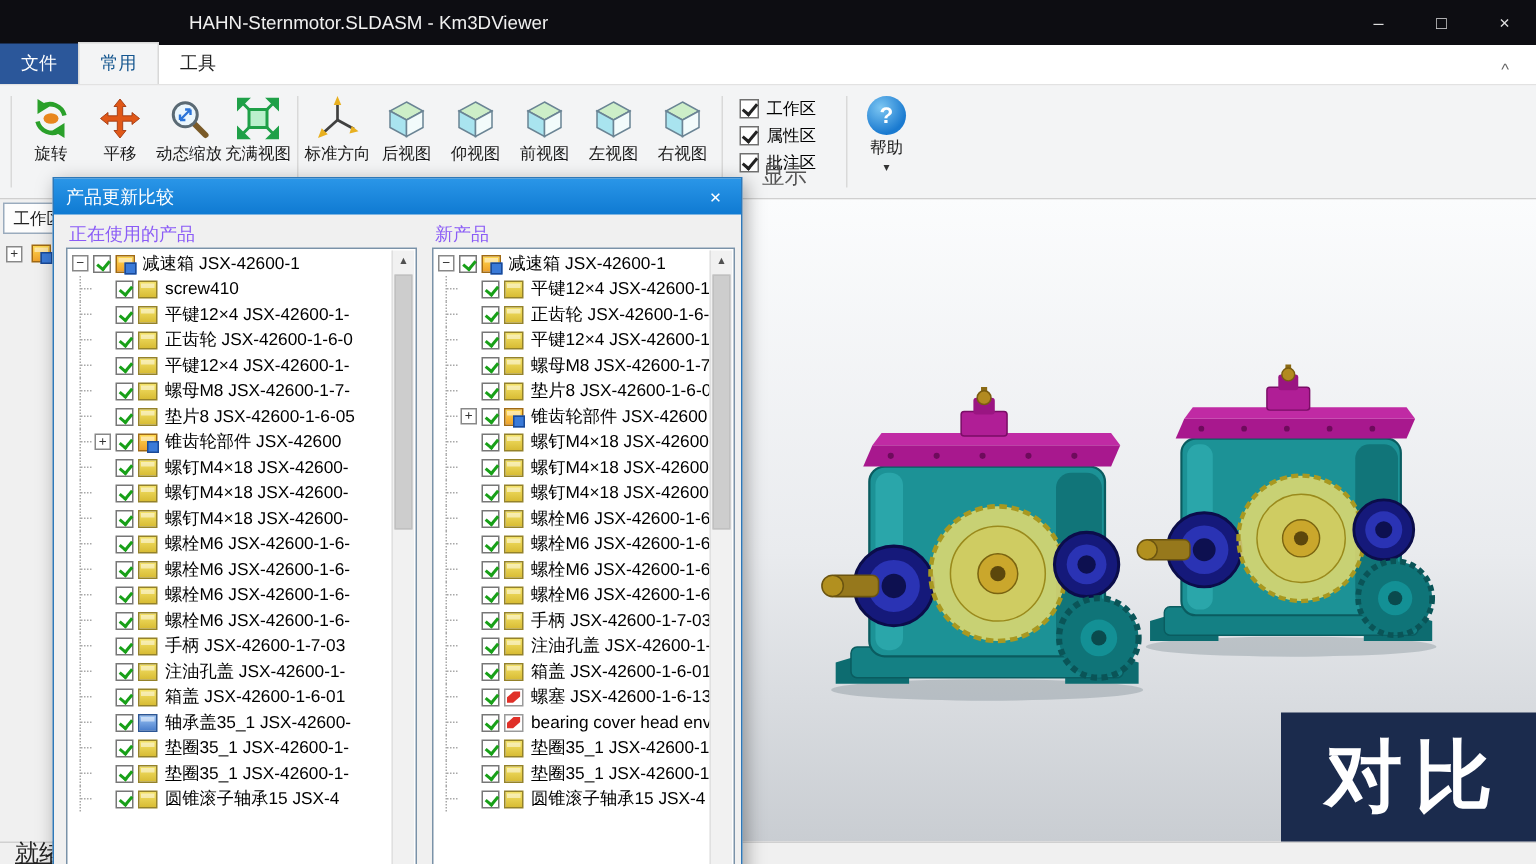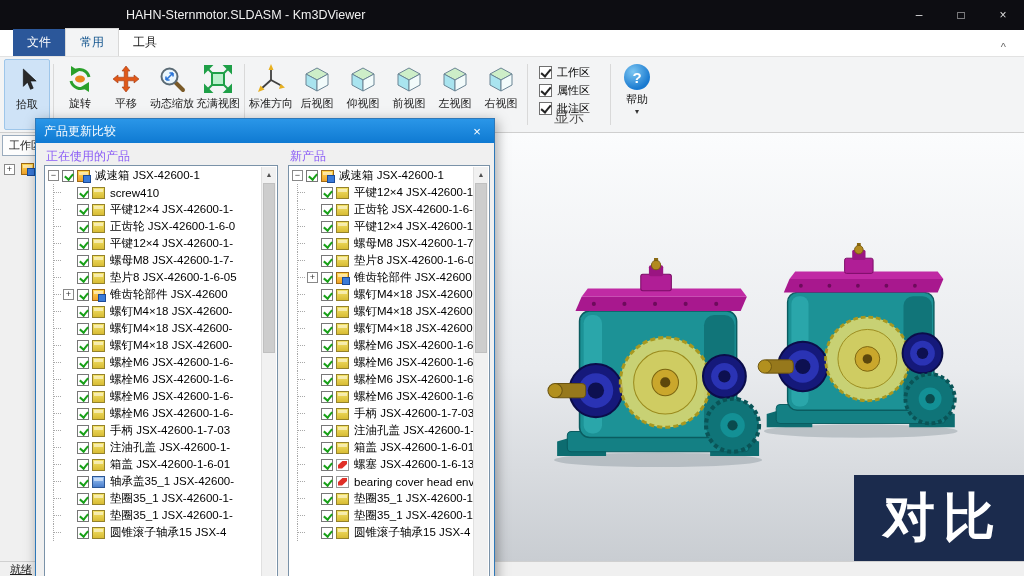--- a/index.html
+++ b/index.html
@@ -10,21 +10,21 @@
   
   .titlebar { position:absolute; left:0; top:0; right:0; height:30px; background:#0d0d12; color:#e8e8e8; display:flex; align-items:center; }
   .tspacer { width:126px; flex:none; }
   .title { flex:1; font-size:12.5px; color:#f0f0f0; }
   .wctrls { display:flex; height:100%; flex:none; }
   .wbtn { width:42px; height:100%; display:flex; align-items:center; justify-content:center; font-size:12px; color:#ddd; cursor:default; }
 
   
   .tabrow { position:absolute; top:30px; left:0; right:0; height:27px; background:#fff; display:flex; align-items:flex-end; border-bottom:1px solid #e2e2e2; }
   .tab { padding:5px 14px; font-size:12px; color:#222; }
-  .tab.file { background:#2b579a; color:#fff; margin-left:13px; }
+  .tab.file { background:#2b579a; color:#fff; margin-left:0; }
   .tab.active { background:#f3f4f5; border:1px solid #d8d8d8; border-bottom:none; color:#15568f; }
   .collapse { margin-left:auto; margin-right:12px; color:#666; font-size:11px; padding:3px 6px; }
 
   
   .ribbon { position:absolute; top:57px; left:0; right:0; height:76px; background:#f3f4f5; border-bottom:1px solid #cfcfcf; display:flex; align-items:stretch; padding:2px 4px; }
   .rbtn { display:flex; flex-direction:column; align-items:center; width:46px; padding-top:5px; gap:3px; font-size:11px; color:#1a1a1a; border-radius:2px; flex:none; }
   .rbtn .ricon { width:30px; height:30px; display:flex; align-items:center; justify-content:center; }
   .rbtn.selected { background:#cfe3f7; border:1px solid #9ec6ea; }
   .rlabel { line-height:12px; text-align:center; }
   .vsep { width:1px; background:#d9d9d9; margin:5px 3px; flex:none; }
@@ -83,21 +83,21 @@
   .vscroll .sbtn { position:absolute; left:0; right:0; height:15px; text-align:center; font-size:7px; color:#505050; line-height:15px; }
   .vscroll .sbtn.up { top:0; } .vscroll .sbtn.down { bottom:0; }
   .vthumb { position:absolute; left:1px; right:1px; top:16px; height:170px; background:#cdcdcd; border:1px solid #c0c0c0; }
   .hscroll { position:absolute; left:1px; right:16px; bottom:1px; height:15px; background:#f1f1f1; border-top:1px solid #e0e0e0; }
   .hscroll .sbtn { position:absolute; top:0; bottom:0; width:15px; text-align:center; font-size:7px; color:#505050; line-height:14px; }
   .hscroll .sbtn.lft { left:0; } .hscroll .sbtn.rgt { right:0; }
   .hthumb { position:absolute; left:16px; width:95px; top:1px; bottom:1px; background:#cdcdcd; border:1px solid #c0c0c0; }
   .scorner { position:absolute; right:1px; bottom:1px; width:15px; height:15px; background:#f1f1f1; }
 
   
-  .statusbar { position:absolute; left:0; right:0; bottom:0; height:15px; background:#f0f0f0; border-top:1px solid #d0d0d0; display:flex; align-items:center; font-size:11px; color:#222;text-decoration:underline; }
+  .statusbar { position:absolute; left:0; right:0; bottom:0; height:15px; background:#f0f0f0; border-top:1px solid #d0d0d0; display:flex; align-items:center; font-size:16px; color:#222;text-decoration:underline; }
   .sb-cell { padding:0 10px; height:100%; display:flex; align-items:center; border-right:1px solid #d8d8d8; }
 </style>
 </head>
 <body>
 
 <div class="app">
 
   <div class="titlebar">
     <div class="tspacer"></div>
     <div class="title">HAHN-Sternmotor.SLDASM - Km3DViewer</div>
@@ -110,28 +110,20 @@
 
   <div class="tabrow">
     <div class="tab file">文件</div>
     <div class="tab active">常用</div>
     <div class="tab">工具</div>
     <div class="collapse">^</div>
   </div>
 
   <div class="ribbon">
 
-    <div class="rbtn selected">
-      <span class="ricon">
-        <svg width="22" height="26" viewBox="0 0 24 26">
-            <path d="M8,1 L8,20 L12.6,15.4 L15.8,23.2 L18.8,21.9 L15.6,14.2 L22,14.2 Z" fill="#2a2a2a" stroke="#000" stroke-width="0.6"></path>
-          </svg>
-      </span>
-      <span class="rlabel">拾取</span>
-    </div>
 
     <div class="vsep"></div>
 
     <div class="rbtn">
       <span class="ricon">
         <svg width="28" height="28" viewBox="0 0 28 28">
           <ellipse cx="14" cy="14" rx="5" ry="3.5" fill="#e8861e"></ellipse>
           <path d="M23,12 A10,10 0 0 0 8,6" stroke="#2aa02a" stroke-width="3" fill="none"></path>
           <polygon points="5,1 5,11 13,6" fill="#2aa02a"></polygon>
           <path d="M5,16 A10,10 0 0 0 20,22" stroke="#2aa02a" stroke-width="3" fill="none"></path>

